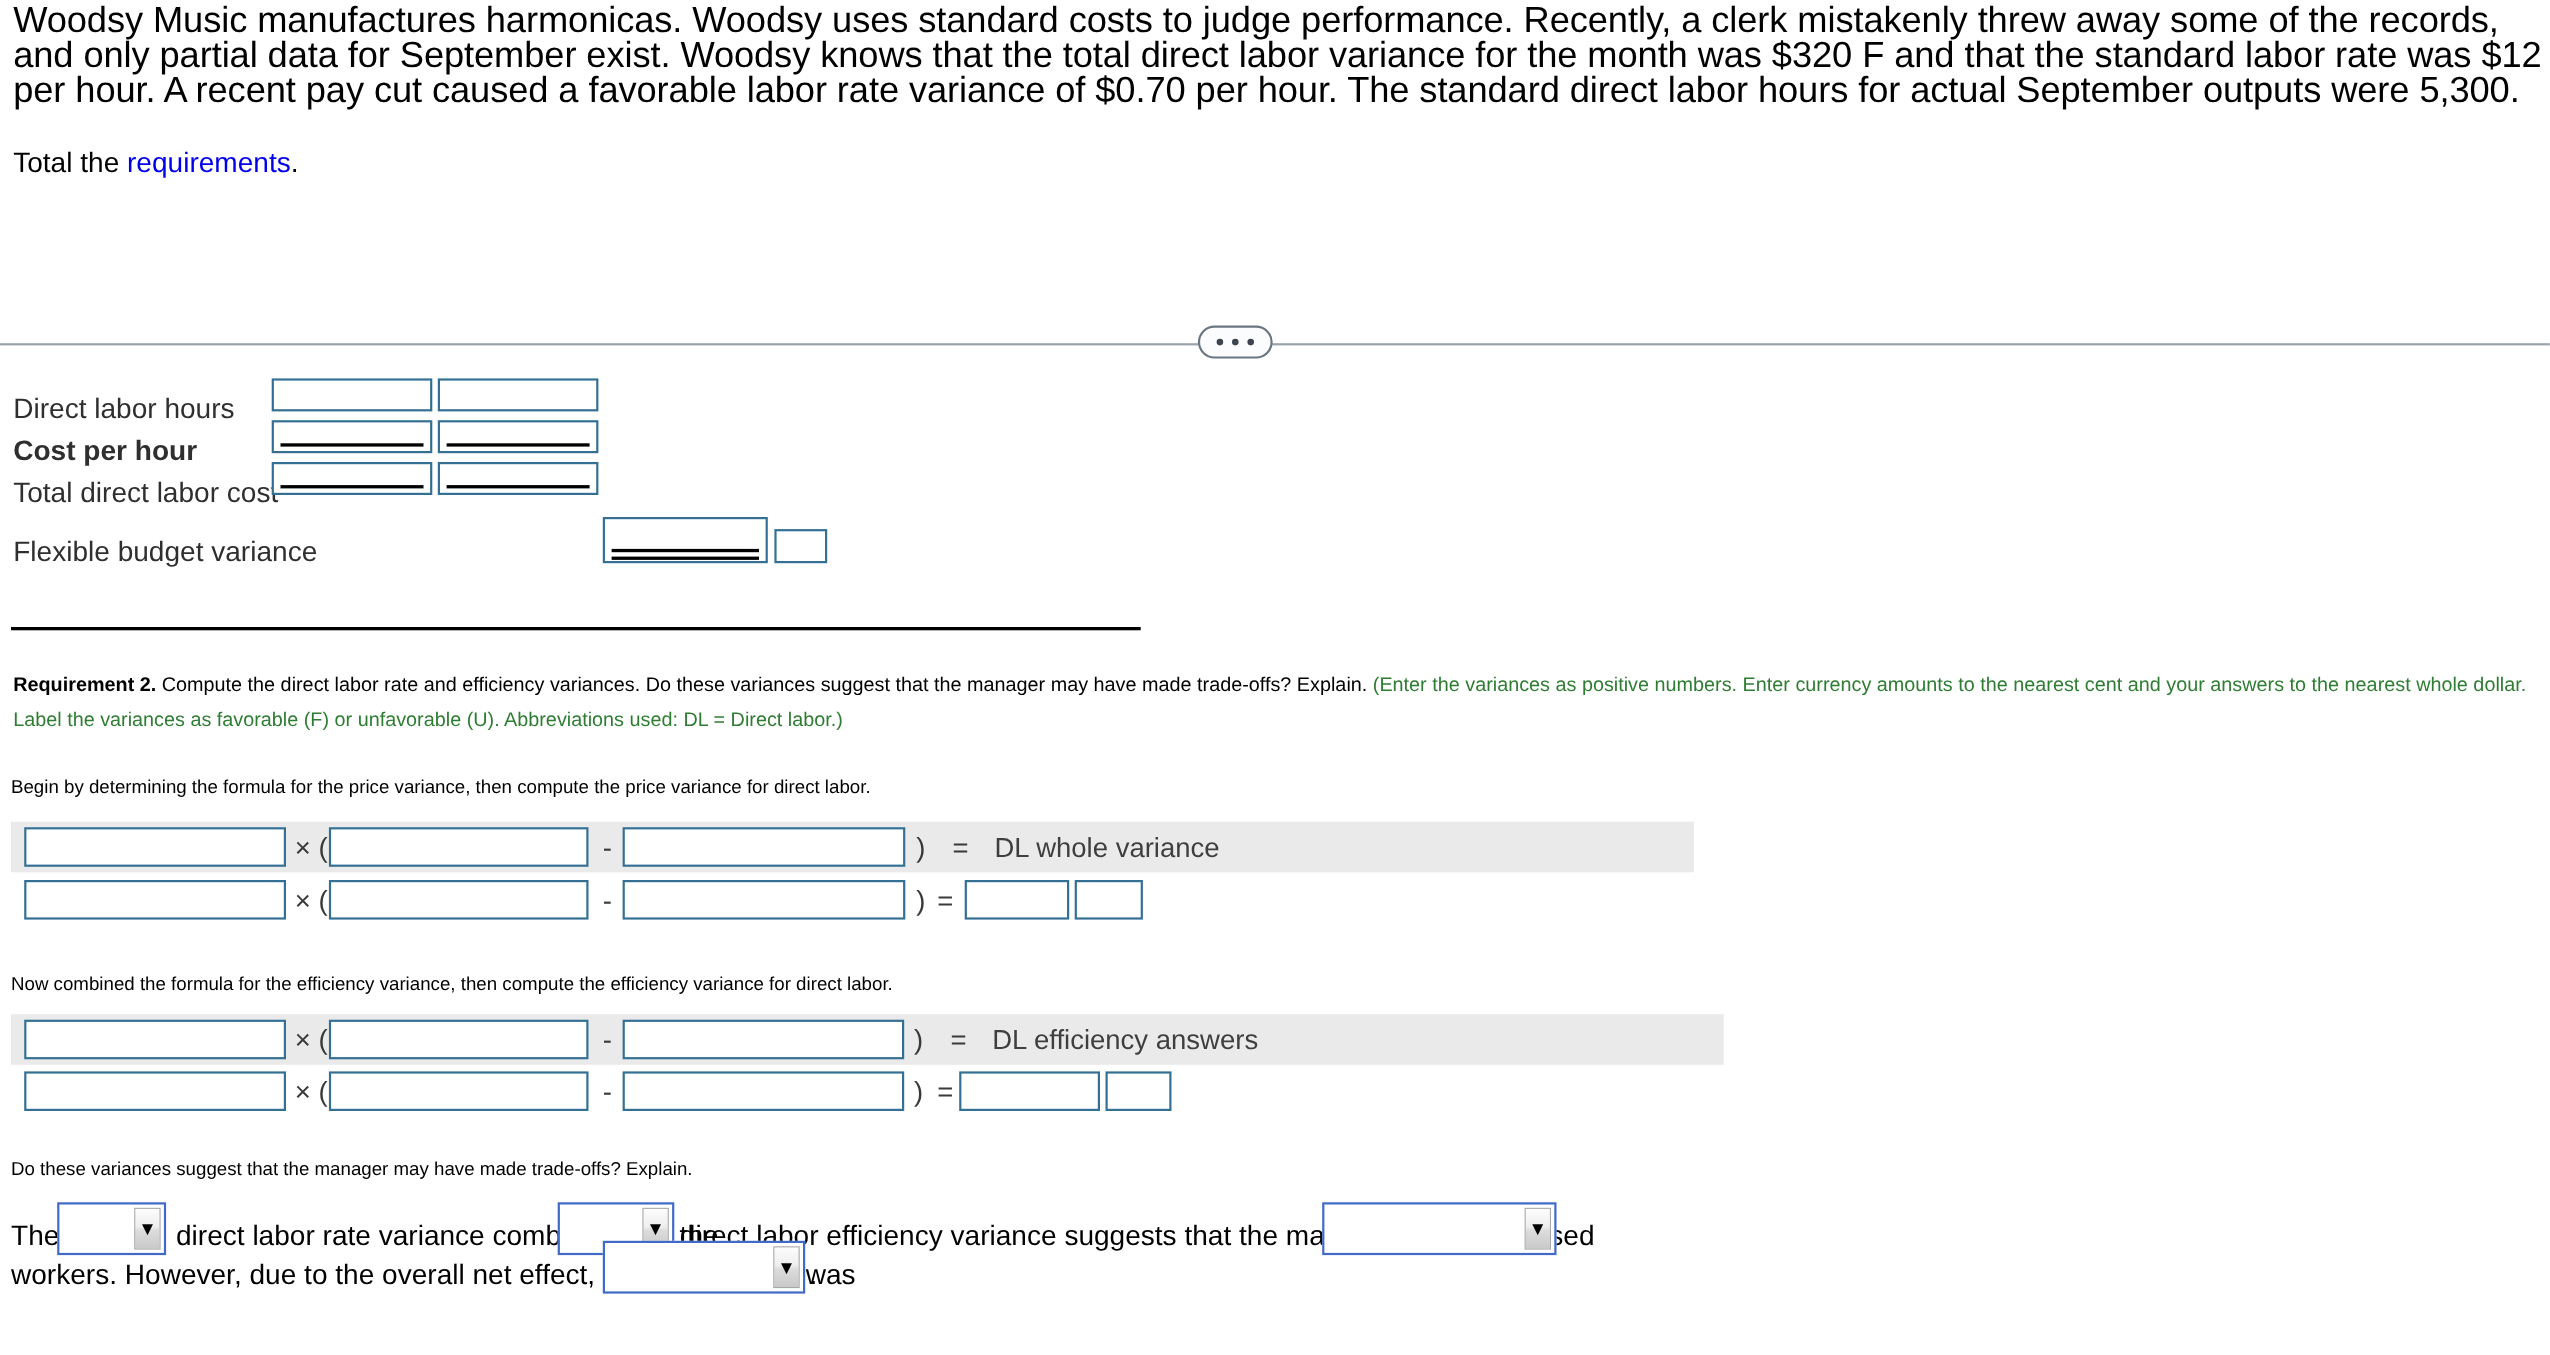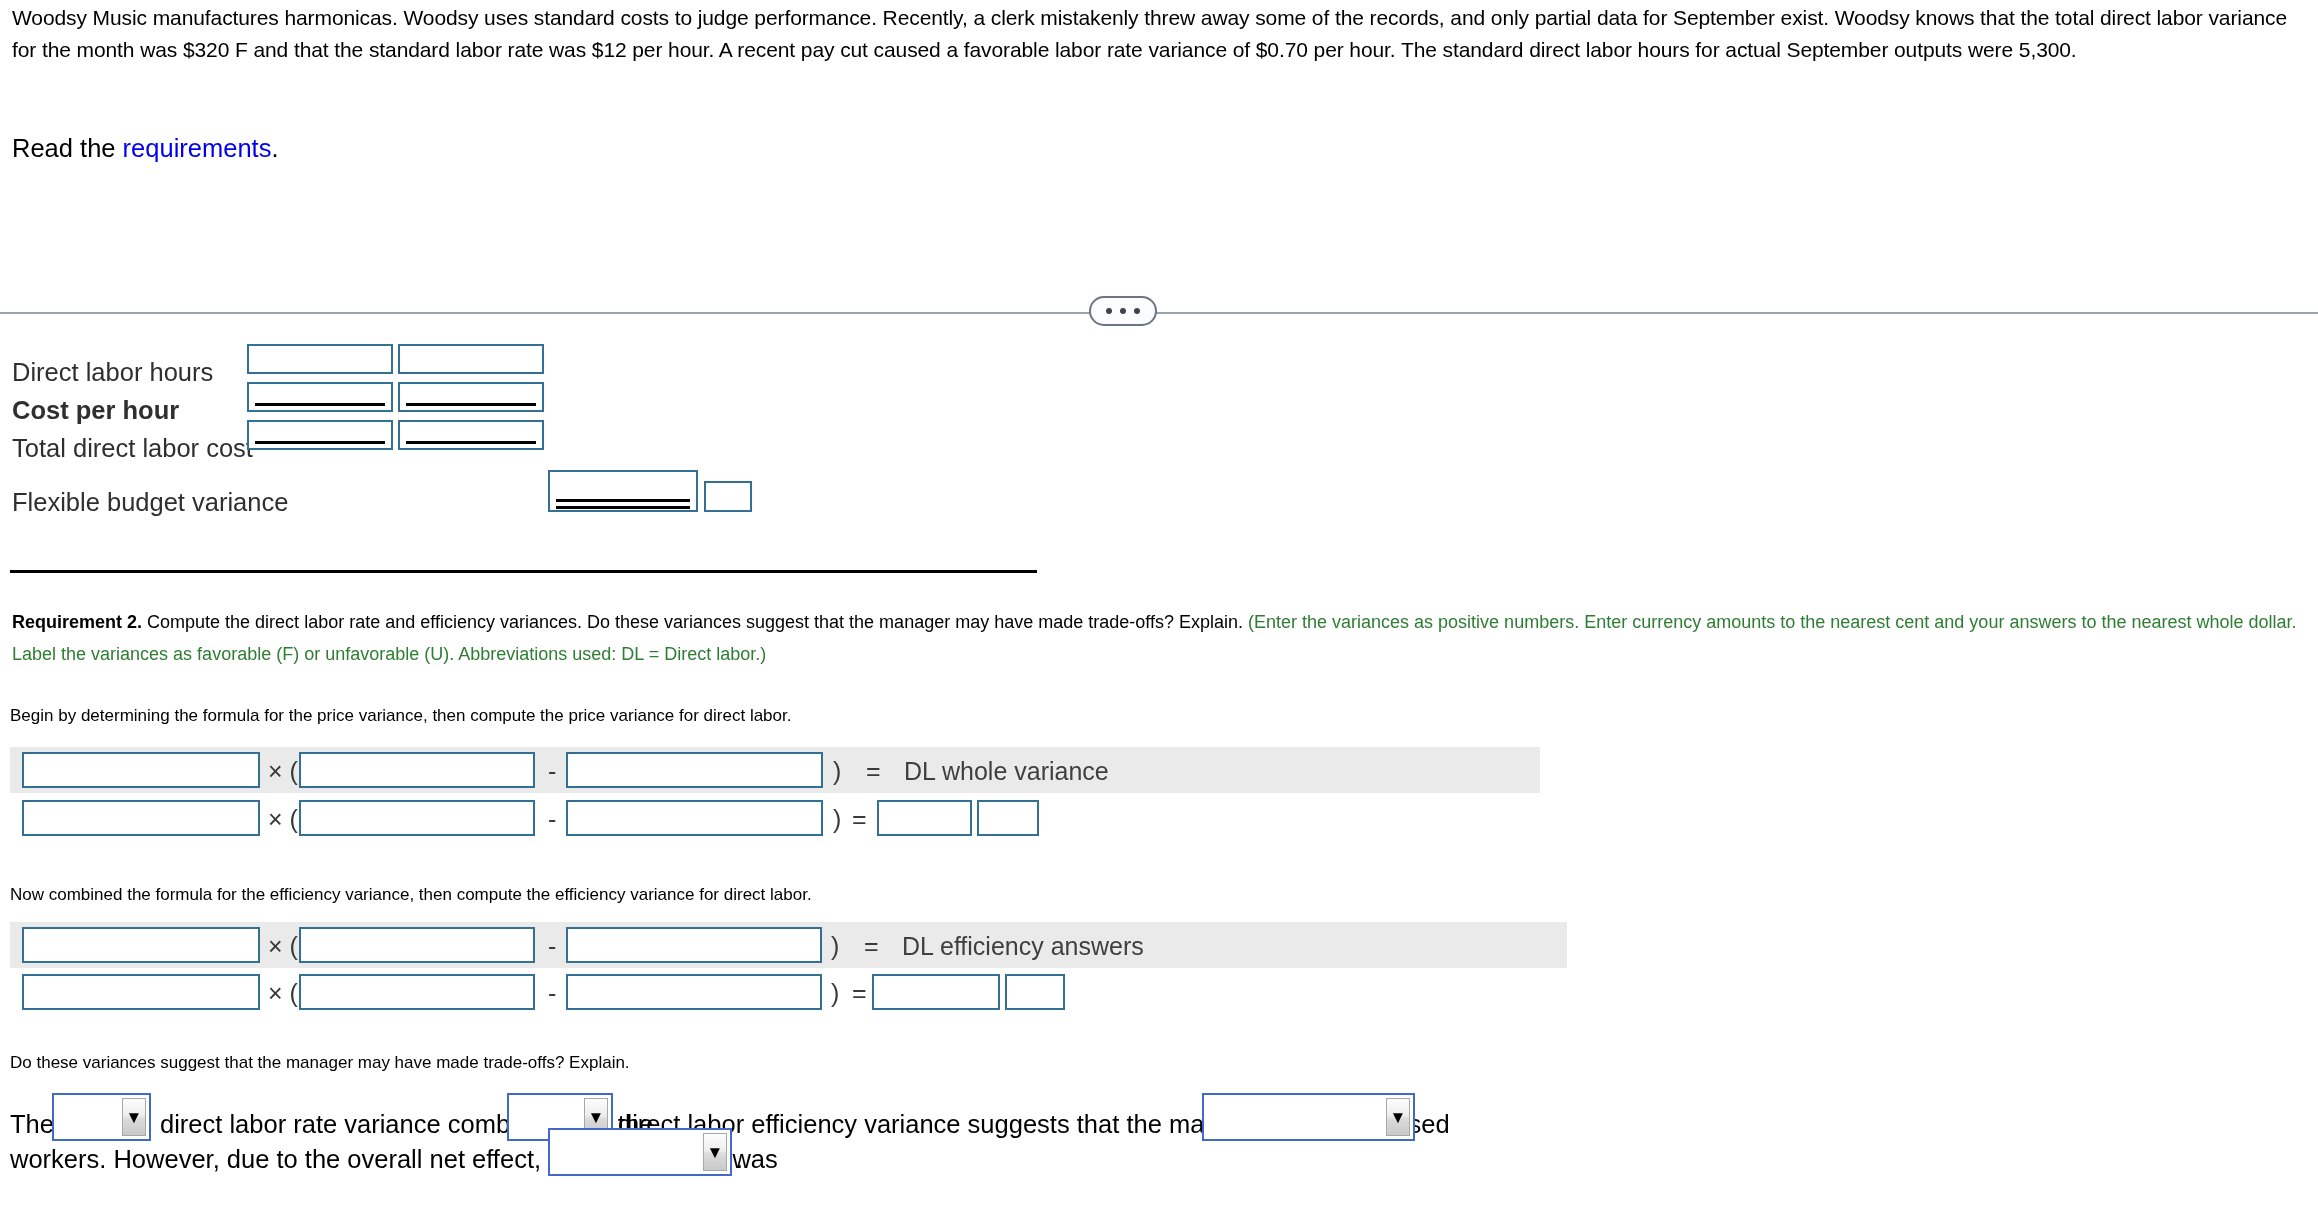--- a/index.html
+++ b/index.html
@@ -15,21 +15,21 @@
     overflow: hidden;
     color: #000000;
     font-size: 25px;
   }
 
   
   .intro {
     position: absolute;
     left: 12px; top: 2px;
     width: 2300px;
-    font-size: 21px;
+    font-size: 33px;
     line-height: 32px;
     color: #000;
     letter-spacing: -0.1px;
   }
   .readline {
     position: absolute;
     left: 12px; top: 132px;
     font-size: 25.5px;
     line-height: 32px;
   }
@@ -182,21 +182,21 @@
   }
 </style>
 </head>
 <body>
 
 <div class="intro">
   <span>Woodsy Music manufactures harmonicas. Woodsy uses standard costs to judge performance. Recently, a clerk mistakenly threw away some of the records, and only partial data for September exist. Woodsy knows that the total direct labor variance for the month was $320 F and that the standard labor rate was $12 per hour. A recent pay cut caused a favorable labor rate variance of $0.70 per hour. The standard direct labor hours for actual September outputs were 5,300.</span>
 </div>
 
 <div class="readline">
-  <span>Read the </span><a class="req-link">requirements</a><span>.</span>
+  <span>Total the </span><a class="req-link">requirements</a><span>.</span>
 </div>
 
 <div class="divider-wrap">
   <div class="divider-line"></div>
   <div class="divider-pill">
     <i></i>
     <i></i>
     <i></i>
   </div>
 </div>

